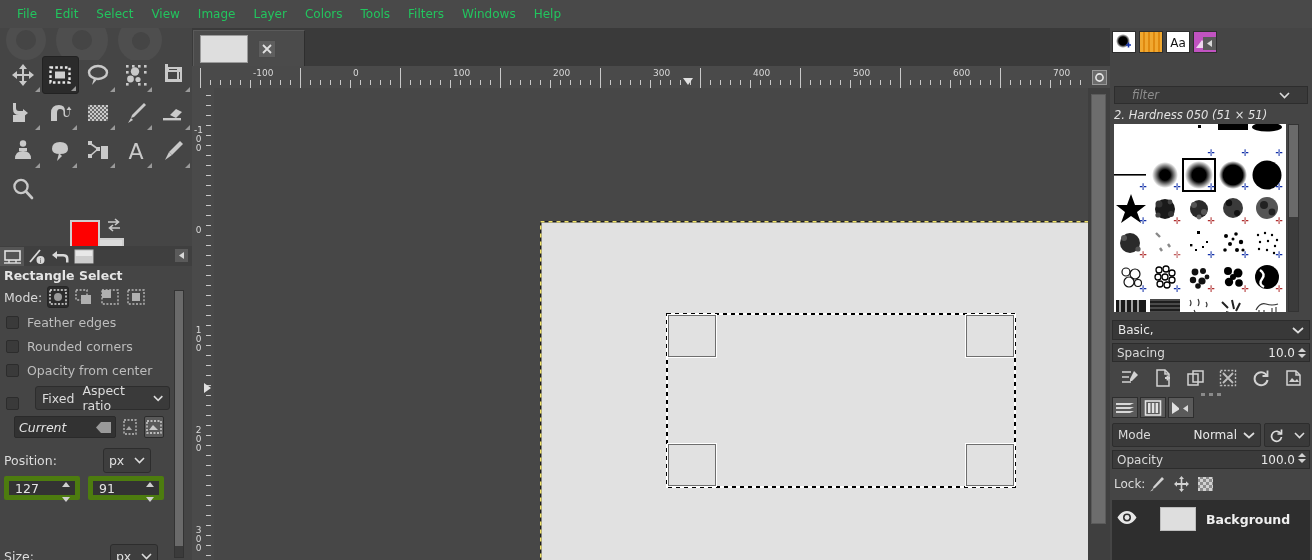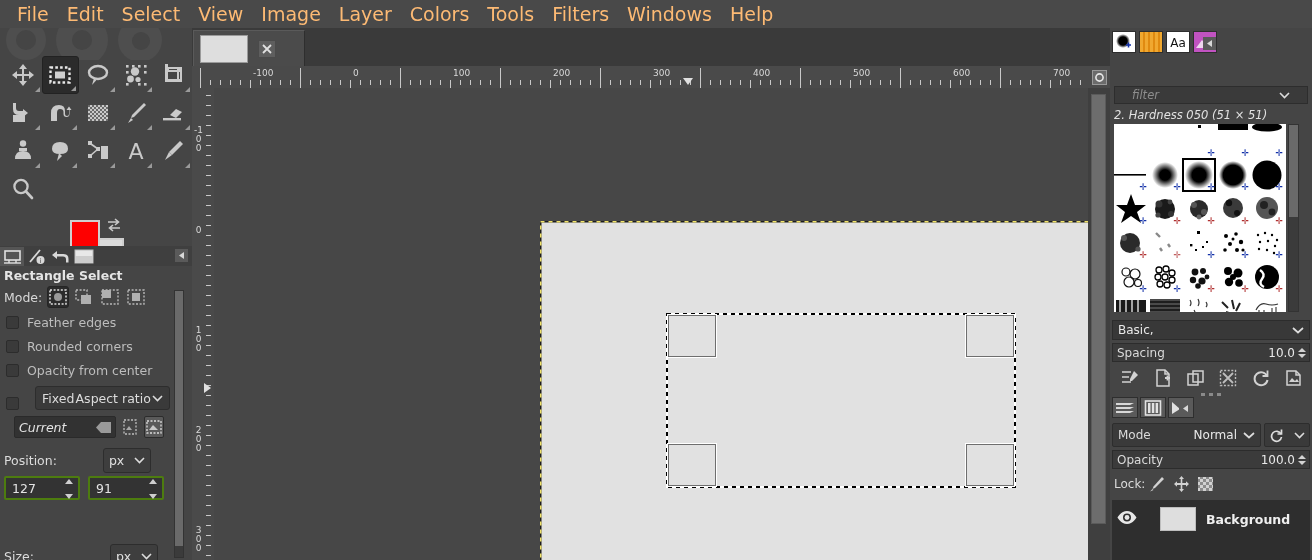--- a/index.html
+++ b/index.html
@@ -12,21 +12,21 @@
     -webkit-font-smoothing: antialiased;
   }
   #app { position:relative; width:1312px; height:560px; }
 
   
   #menubar {
     position:absolute; left:0; top:0; width:1312px; height:28px;
     background:#494949; display:flex; align-items:center; padding-left:8px;
   }
   .menu-item {
-    padding:4px 9px; font-size:19px; color:#fdba74; cursor:default;
+    padding:4px 9px; font-size:12px; color:#22c55e; cursor:default;
     line-height:16px;
   }
 
   
   #toolbox {
     position:absolute; left:0; top:28px; width:192px; height:532px;
     background:#454545;
   }
   #tool-logo-area {
     position:absolute; left:0; top:0; width:192px; height:32px;
@@ -92,21 +92,21 @@
   .chk-lbl { font-size:12.5px; color:#bdbdbd; }
   .chk-lbl.dim { color:#9a9a9a; }
 
   #fixed-row { display:flex; align-items:flex-end; height:26px; margin-left:6px; margin-top:2px;}
   #fixed-combo {
     flex:1; margin-left:8px; margin-right:22px; height:24px; background:#3a3a3a;
     border:1px solid #2d2d2d; border-radius:3px; display:flex; align-items:center;
     padding:0 6px; justify-content:space-between;
   }
   #fixed-combo .fc-l { font-size:12.5px; color:#dcdcdc;}
-  #fixed-combo .fc-r { font-size:12.5px; color:#dcdcdc; }
+  #fixed-combo .fc-r { font-size:12.5px; color:#dcdcdc; margin-left:8px;}
 
   #current-row { display:flex; align-items:center; height:26px; margin-left:14px; margin-top:4px;}
   #current-entry {
     width:102px; height:22px; background:#323232; border:1px solid #2a2a2a;
     border-radius:2px; display:flex; align-items:center; justify-content:space-between;
     padding:0 4px;
   }
   #current-entry span.ce-t { font-style:italic; font-size:12.5px; color:#e2e2e2;}
   .mini-btn { width:20px;height:22px; display:flex;align-items:center;justify-content:center;
     margin-left:4px;}
@@ -114,21 +114,21 @@
 
   .pos-label { font-size:12.5px; color:#dcdcdc; margin-left:4px; }
   #pos-row { display:flex; align-items:center; height:28px; margin-top:6px;}
   .unit-combo {
     width:48px; height:25px; background:#3e3e3e; border:1px solid #2d2d2d;
     border-radius:3px; display:flex; align-items:center; justify-content:space-between;
     padding:0 5px; font-size:12.5px; color:#e0e0e0;
   }
   #spin-row { display:flex; margin-left:4px; margin-top:2px;}
   .spin {
-    width:76px; height:24px; background:#333; border:2px solid #4d7c0f; border-radius:2px;
+    width:76px; height:24px; background:#333; border:5px solid #4d7c0f; border-radius:2px;
     display:flex; align-items:center; position:relative; margin-right:8px;
   }
   .spin span.sv { font-size:12.5px; color:#e4e4e4; padding-left:6px;}
   .spin .arrows { position:absolute; right:2px; top:1px; width:11px; height:20px;
     display:flex; flex-direction:column; justify-content:space-between;}
   .ar-u,.ar-d { width:0;height:0;border-left:4px solid transparent;border-right:4px solid transparent;}
   .ar-u { border-bottom:5px solid #cfcfcf;}
   .ar-d { border-top:5px solid #cfcfcf;}
 
   #to-scroll { position:absolute; right:8px; top:4px; width:10px; height:268px;
@@ -1228,21 +1228,21 @@
               <path d="M12.5 1.5 v4.5 h-4"></path>
           </svg>
           <svg width="11" height="8" viewBox="0 0 11 8">
             <path d="M1 2 L5.5 6.5 L10 2" fill="none" stroke="#dcdcdc" stroke-width="1.6"></path>
           </svg>
         </div>
       </div>
 
       <div id="ld-opacity">
         <span class="lbl">Opacity</span>
-        <span style="display:flex;align-items:center;">
+        <span style="display:flex;align-items:flex-start;">
           <span class="val">100.0</span>
           <span class="spin-arrows">
             <span class="sa-u"></span>
             <span class="sa-d"></span>
           </span>
         </span>
       </div>
 
       <div id="ld-lock">
         <span class="lbl">Lock:</span>

